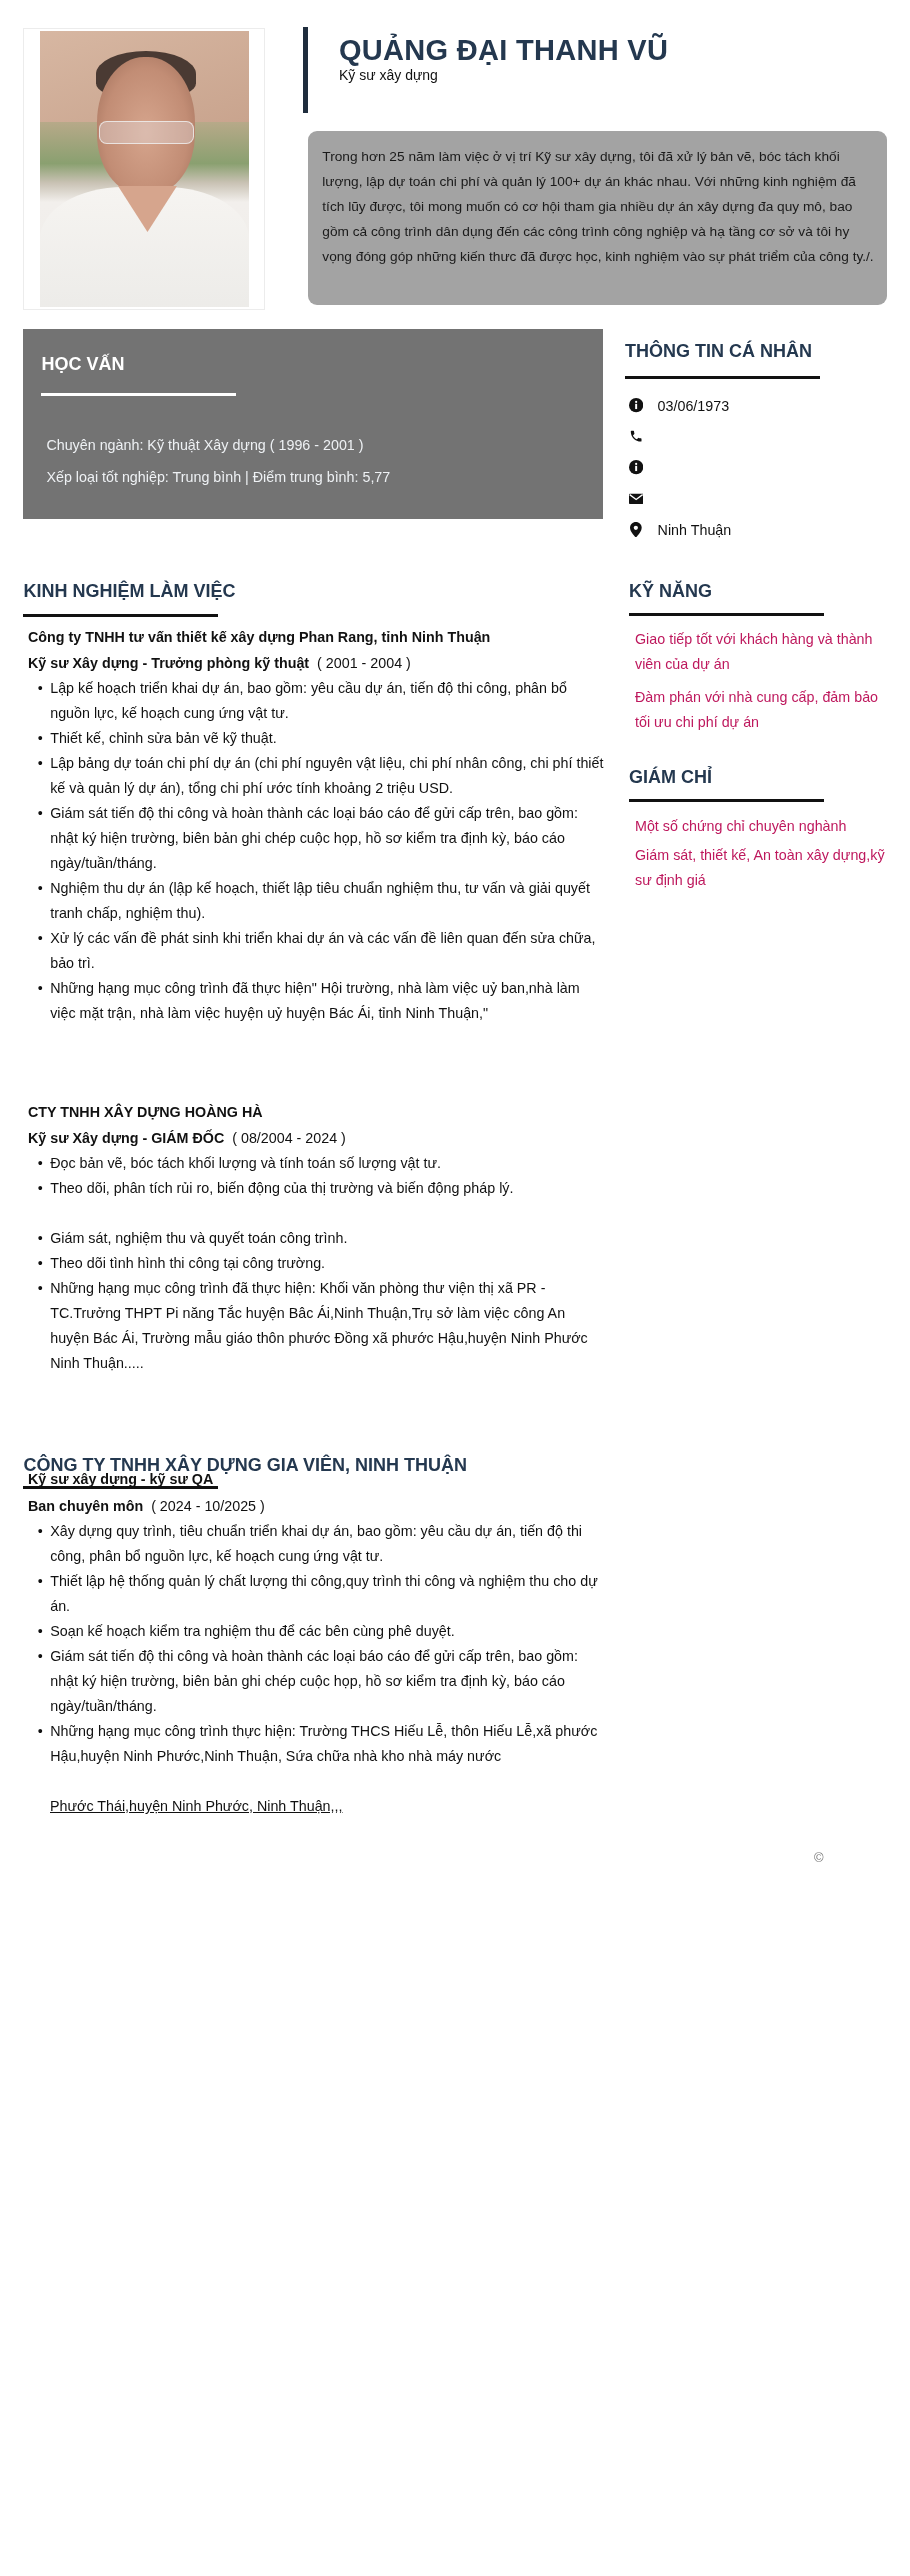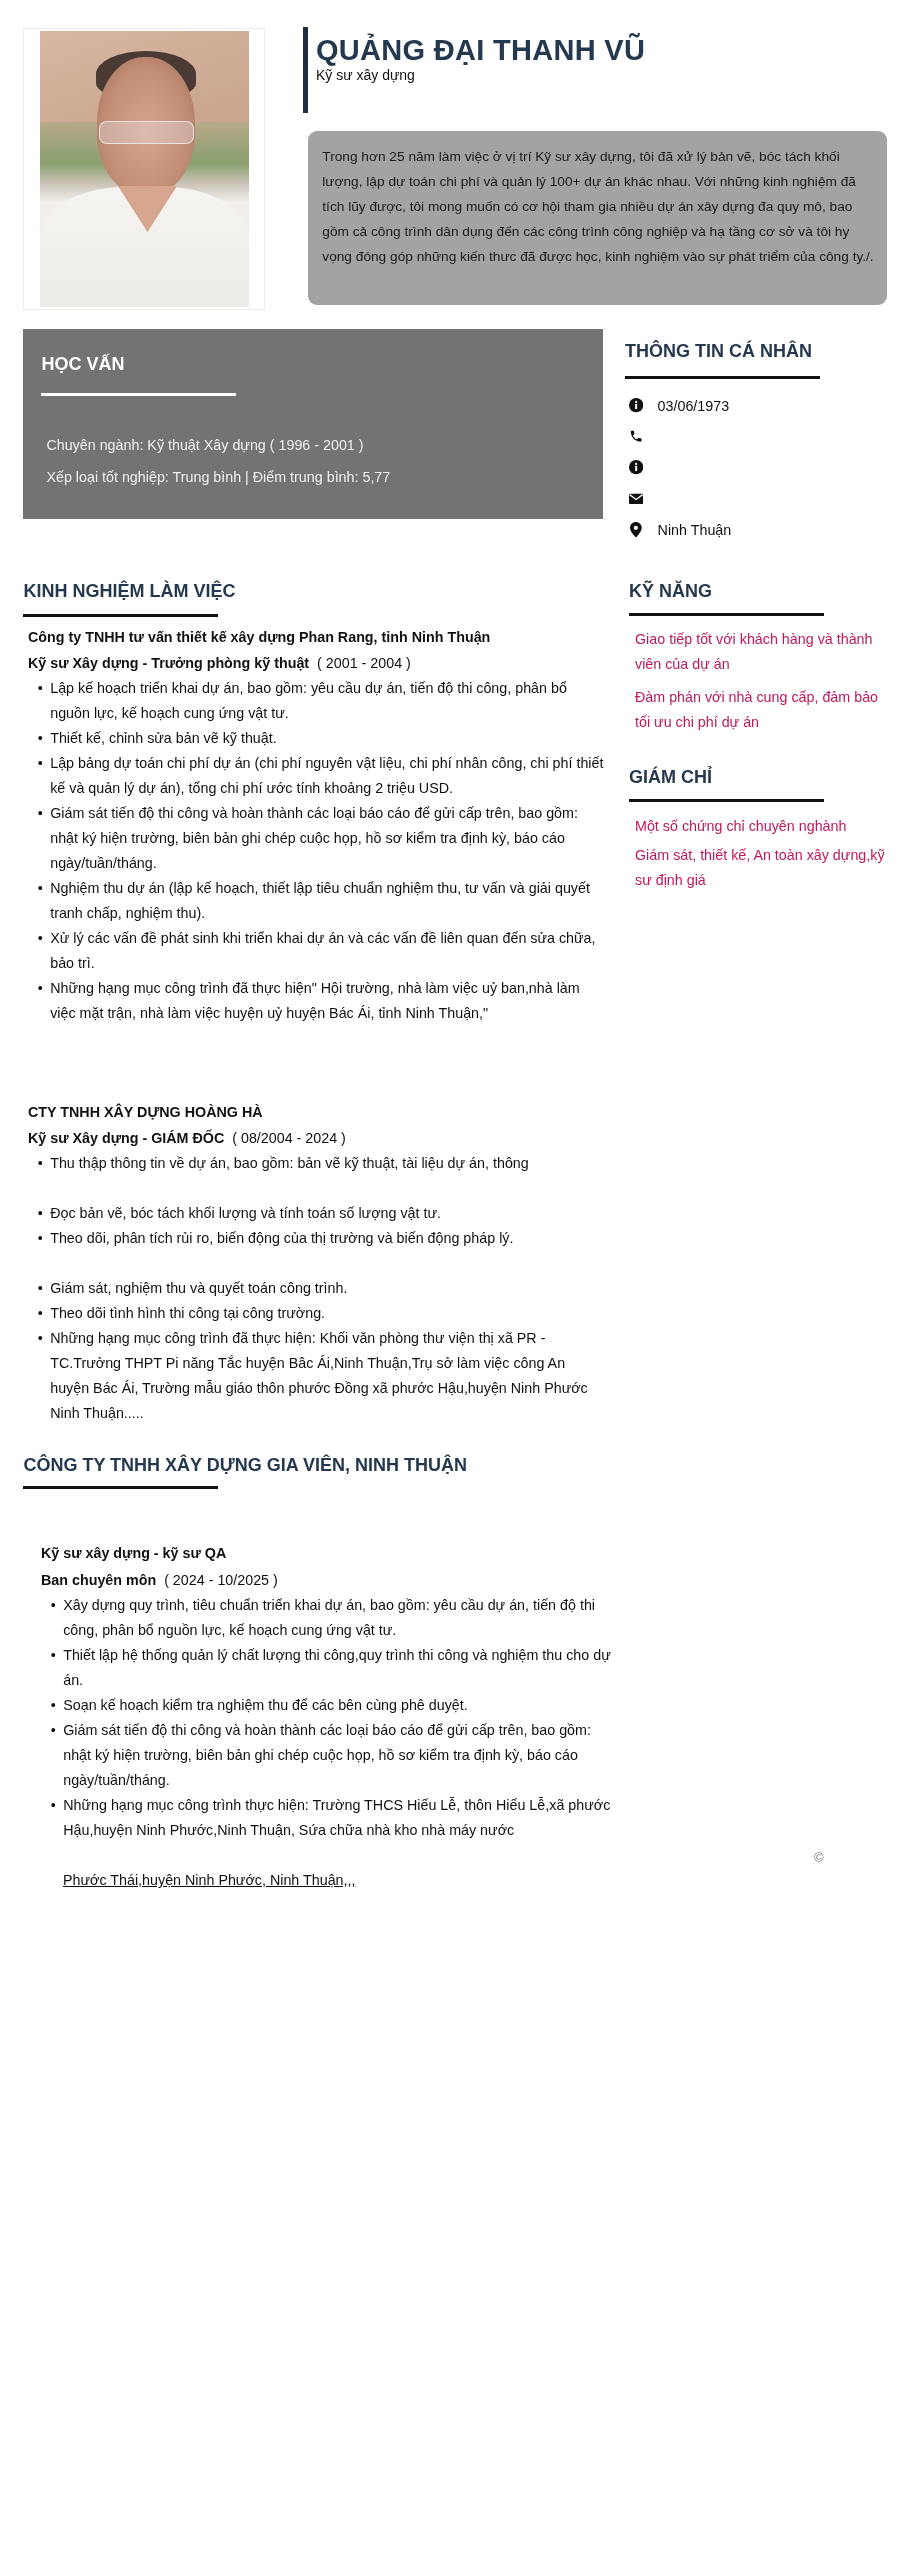--- a/index.html
+++ b/index.html
@@ -9,21 +9,21 @@
     .photo-frame { position: absolute; left: 23.4px; top: 28px; width: 242px; height: 282px; border: 1.3px solid #ececec; background: #ffffff; }
     .photo { position: absolute; left: 15.6px; top: 2px; width: 209px; height: 276px; overflow: hidden;
       background: linear-gradient(180deg, #d9b8a2 0%, #cfae96 25%, #8aa070 48%, #c9c2b4 55%, #f2efec 62%, #efeeea 100%); }
     .photo .roof { position: absolute; left: 0; top: 0; width: 100%; height: 91px; background: linear-gradient(160deg, #d7b7a2 0%, #c9a48e 100%); }
     .photo .head { position: absolute; left: 57px; top: 26px; width: 98px; height: 137px; border-radius: 48% 48% 44% 44%; background: radial-gradient(ellipse at 50% 55%, #d6a58d 0%, #c28d75 60%, #9a6a55 100%); }
     .photo .hair { position: absolute; left: 56px; top: 19.5px; width: 100px; height: 46px; border-radius: 50% 50% 30% 30%; background: #4a3a33; }
     .photo .glasses { position: absolute; left: 59px; top: 90px; width: 95px; height: 23.4px; border-radius: 7.8px; border: 1.3px solid rgba(240,240,240,0.8); background: rgba(230,230,235,0.35); }
     .photo .shirt { position: absolute; left: 0; top: 156px; width: 100%; height: 130px; border-radius: 40% 40% 0 0; background: linear-gradient(180deg, #f6f4f1 0%, #ecebe8 100%); }
     .photo .collar { position: absolute; left: 78px; top: 155px; width: 59px; height: 46px; background: #d6a58d; clip-path: polygon(0 0, 100% 0, 50% 100%); }
 
-    .name-block { position: absolute; left: 303px; top: 27px; width: 585px; height: 86px; border-left: 5.2px solid #1f2d3d; padding-left: 8px; }
+    .name-block { position: absolute; left: 303px; top: 27px; width: 585px; height: 86px; border-left: 5.2px solid #1f2d3d; padding-left: 31px; }
     .name { font-size: 29px; font-weight: 700; color: #24384f; letter-spacing: 0.3px; line-height: 1; margin-top: 8.5px; }
     .title { font-size: 14px; font-weight: 400; color: #111111; margin-top: 2px; }
 
     .summary { position: absolute; left: 308px; top: 131px; width: 579px; height: 174px; background: #a3a3a3; border-radius: 9px; padding: 13px 13px 0 14.3px; }
     .summary p { font-size: 13.7px; line-height: 25px; color: #1a1a1a; }
 
     .edu-panel { position: absolute; left: 23.4px; top: 329px; width: 580px; height: 190px; background: #737373; color: #ffffff; }
     .edu-title { position: absolute; left: 18px; top: 25px; font-size: 18px; font-weight: 700; }
     .edu-rule { position: absolute; left: 18px; top: 64px; width: 195px; height: 2.6px; background: #ffffff; }
     .edu-line { position: absolute; left: 23px; font-size: 14.3px; color: #eef1f4; }
@@ -154,33 +154,32 @@
     <li>Nghiệm thu dự án (lập kế hoạch, thiết lập tiêu chuẩn nghiệm thu, tư vấn và giải quyết tranh chấp, nghiệm thu).</li>
     <li>Xử lý các vấn đề phát sinh khi triển khai dự án và các vấn đề liên quan đến sửa chữa, bảo trì.</li>
     <li>Những hạng mục công trình đã thực hiện" Hội trường, nhà làm việc uỷ ban,nhà  làm việc mặt trận, nhà làm việc huyện uỷ huyện Bác Ái, tỉnh Ninh Thuận,"</li>
   </ul>
 </div>
 
 <div class="exp" style="top:1099px;">
   <div class="company">CTY TNHH XÂY DỰNG HOÀNG HÀ</div>
   <div class="role"><b>Kỹ sư Xây dựng - GIÁM ĐỐC</b>&nbsp;&nbsp;<span>( 08/2004  - 2024 )</span></div>
   <ul>
-    <li class="gap-after">Thu thập thông tin về dự án, bao gồm: bản vẽ kỹ thuật, tài liệu dự án, thông</li>
     <li>Đọc bản vẽ, bóc tách khối lượng và tính toán số lượng vật tư.</li>
     <li class="gap-after">Theo dõi, phân tích rủi ro, biến động của thị trường và biến động pháp lý.</li>
     <li>Giám sát, nghiệm thu và quyết toán công trình.</li>
     <li>Theo dõi tình hình thi công tại công trường.</li>
     <li>Những hạng mục công trình đã thực hiện: Khối văn phòng thư viện thị xã PR - TC.Trưởng THPT Pi năng Tắc huyện Bâc Ái,Ninh Thuận,Trụ sở làm việc công An huyện Bác Ái, Trường mẫu giáo thôn phước Đồng xã phước Hậu,huyện Ninh Phước Ninh Thuận.....</li>
   </ul>
 </div>
 
 <div class="section-title" style="left:23.4px; top:1455px;">CÔNG TY TNHH XÂY DỰNG GIA VIÊN, NINH THUẬN</div>
 <div class="section-rule" style="left:23.4px; top:1486px; width:195px;"></div>
 
-<div class="exp" style="top:1540px;margin-left:13px;">
+<div class="exp" style="top:1466px;">
   <div class="company" style="margin-bottom:1.3px;">Kỹ sư xây dựng  - kỹ sư QA</div>
   <div class="role"><b>Ban chuyên môn</b>&nbsp;&nbsp;<span>( 2024 - 10/2025 )</span></div>
   <ul>
     <li>Xây dựng quy trình, tiêu chuẩn triển khai dự án, bao gồm: yêu cầu dự án, tiến độ thi công, phân bổ nguồn lực, kế hoạch cung ứng vật tư.</li>
     <li>Thiết lập hệ thống quản lý chất lượng thi công,quy trình thi công và nghiệm thu cho dự án.</li>
     <li>Soạn kế hoạch kiểm tra nghiệm thu để các bên cùng phê duyệt.</li>
     <li>Giám sát tiến độ thi công và hoàn thành các loại báo cáo để gửi cấp trên, bao gồm: nhật ký hiện trường, biên bản ghi chép cuộc họp, hồ sơ kiểm tra định kỳ, báo cáo ngày/tuần/tháng.</li>
     <li class="gap-after">Những hạng mục công trình thực hiện: Trường THCS Hiếu Lễ, thôn Hiếu Lễ,xã phước Hậu,huyện Ninh Phước,Ninh Thuận, Sứa chữa nhà kho nhà máy nước</li>
   </ul>
   <div style="padding-left:22px; font-size:14.3px; line-height:25px;text-decoration:underline;">Phước Thái,huyện Ninh Phước, Ninh Thuận,,,</div>

